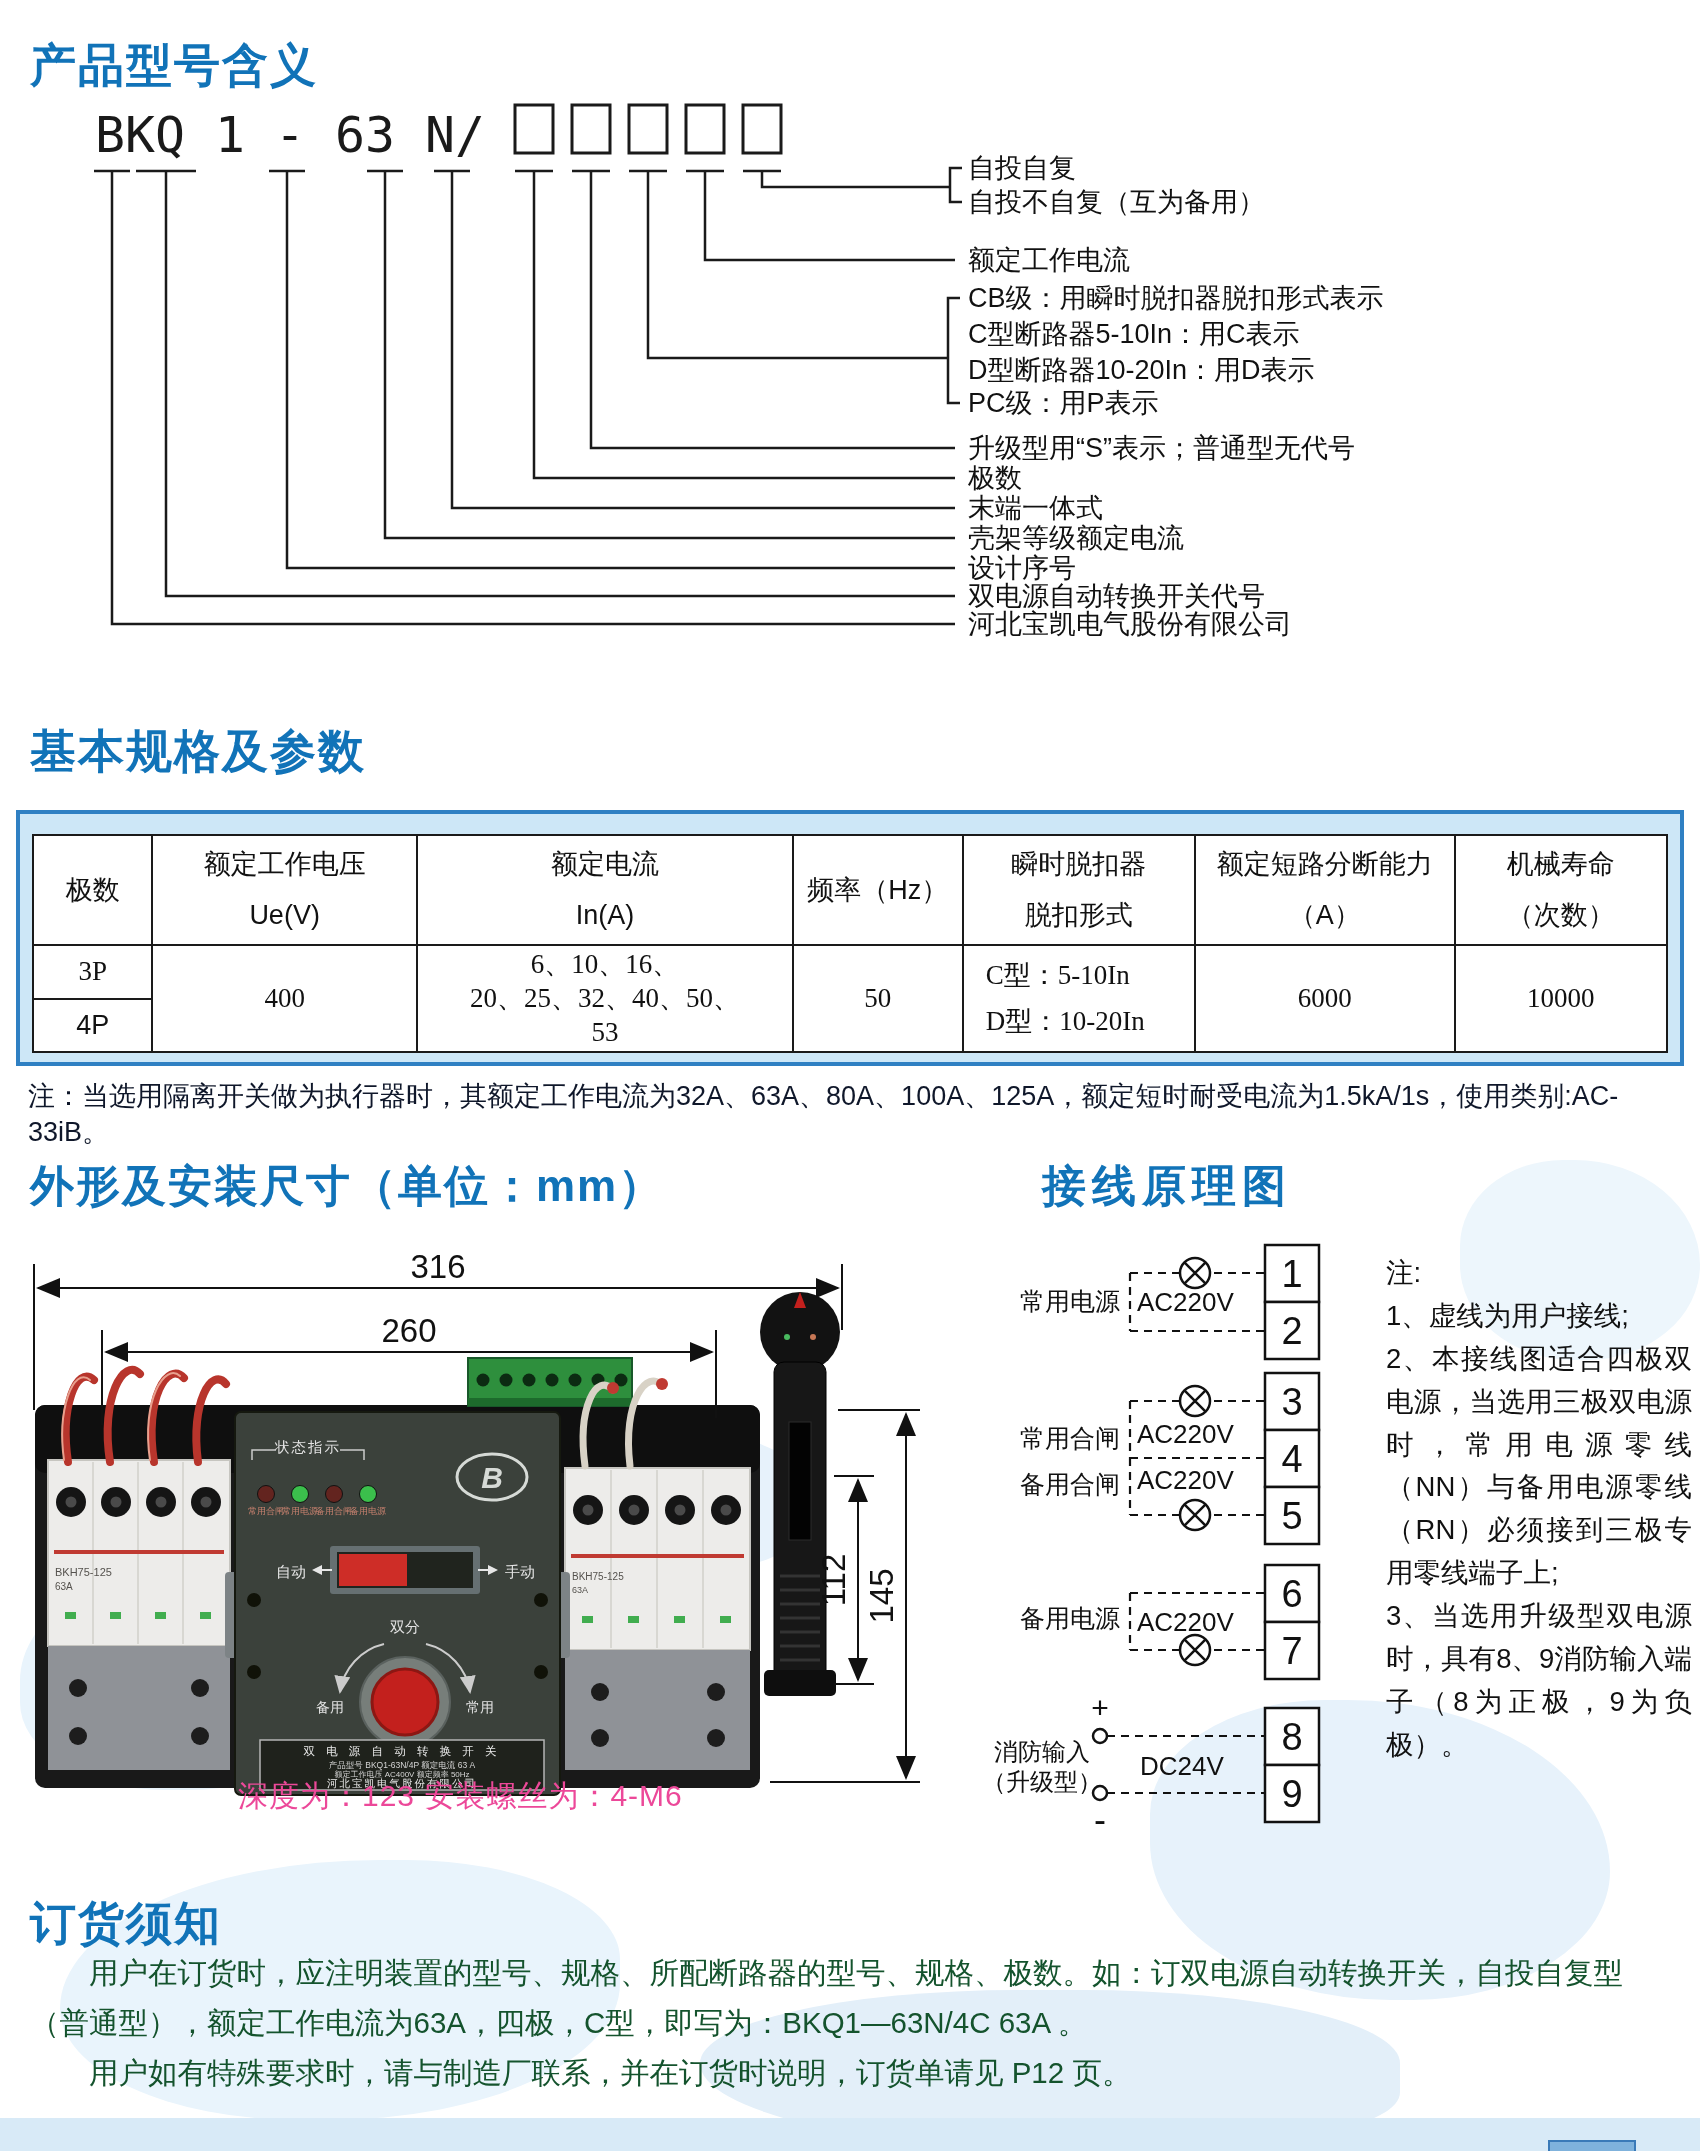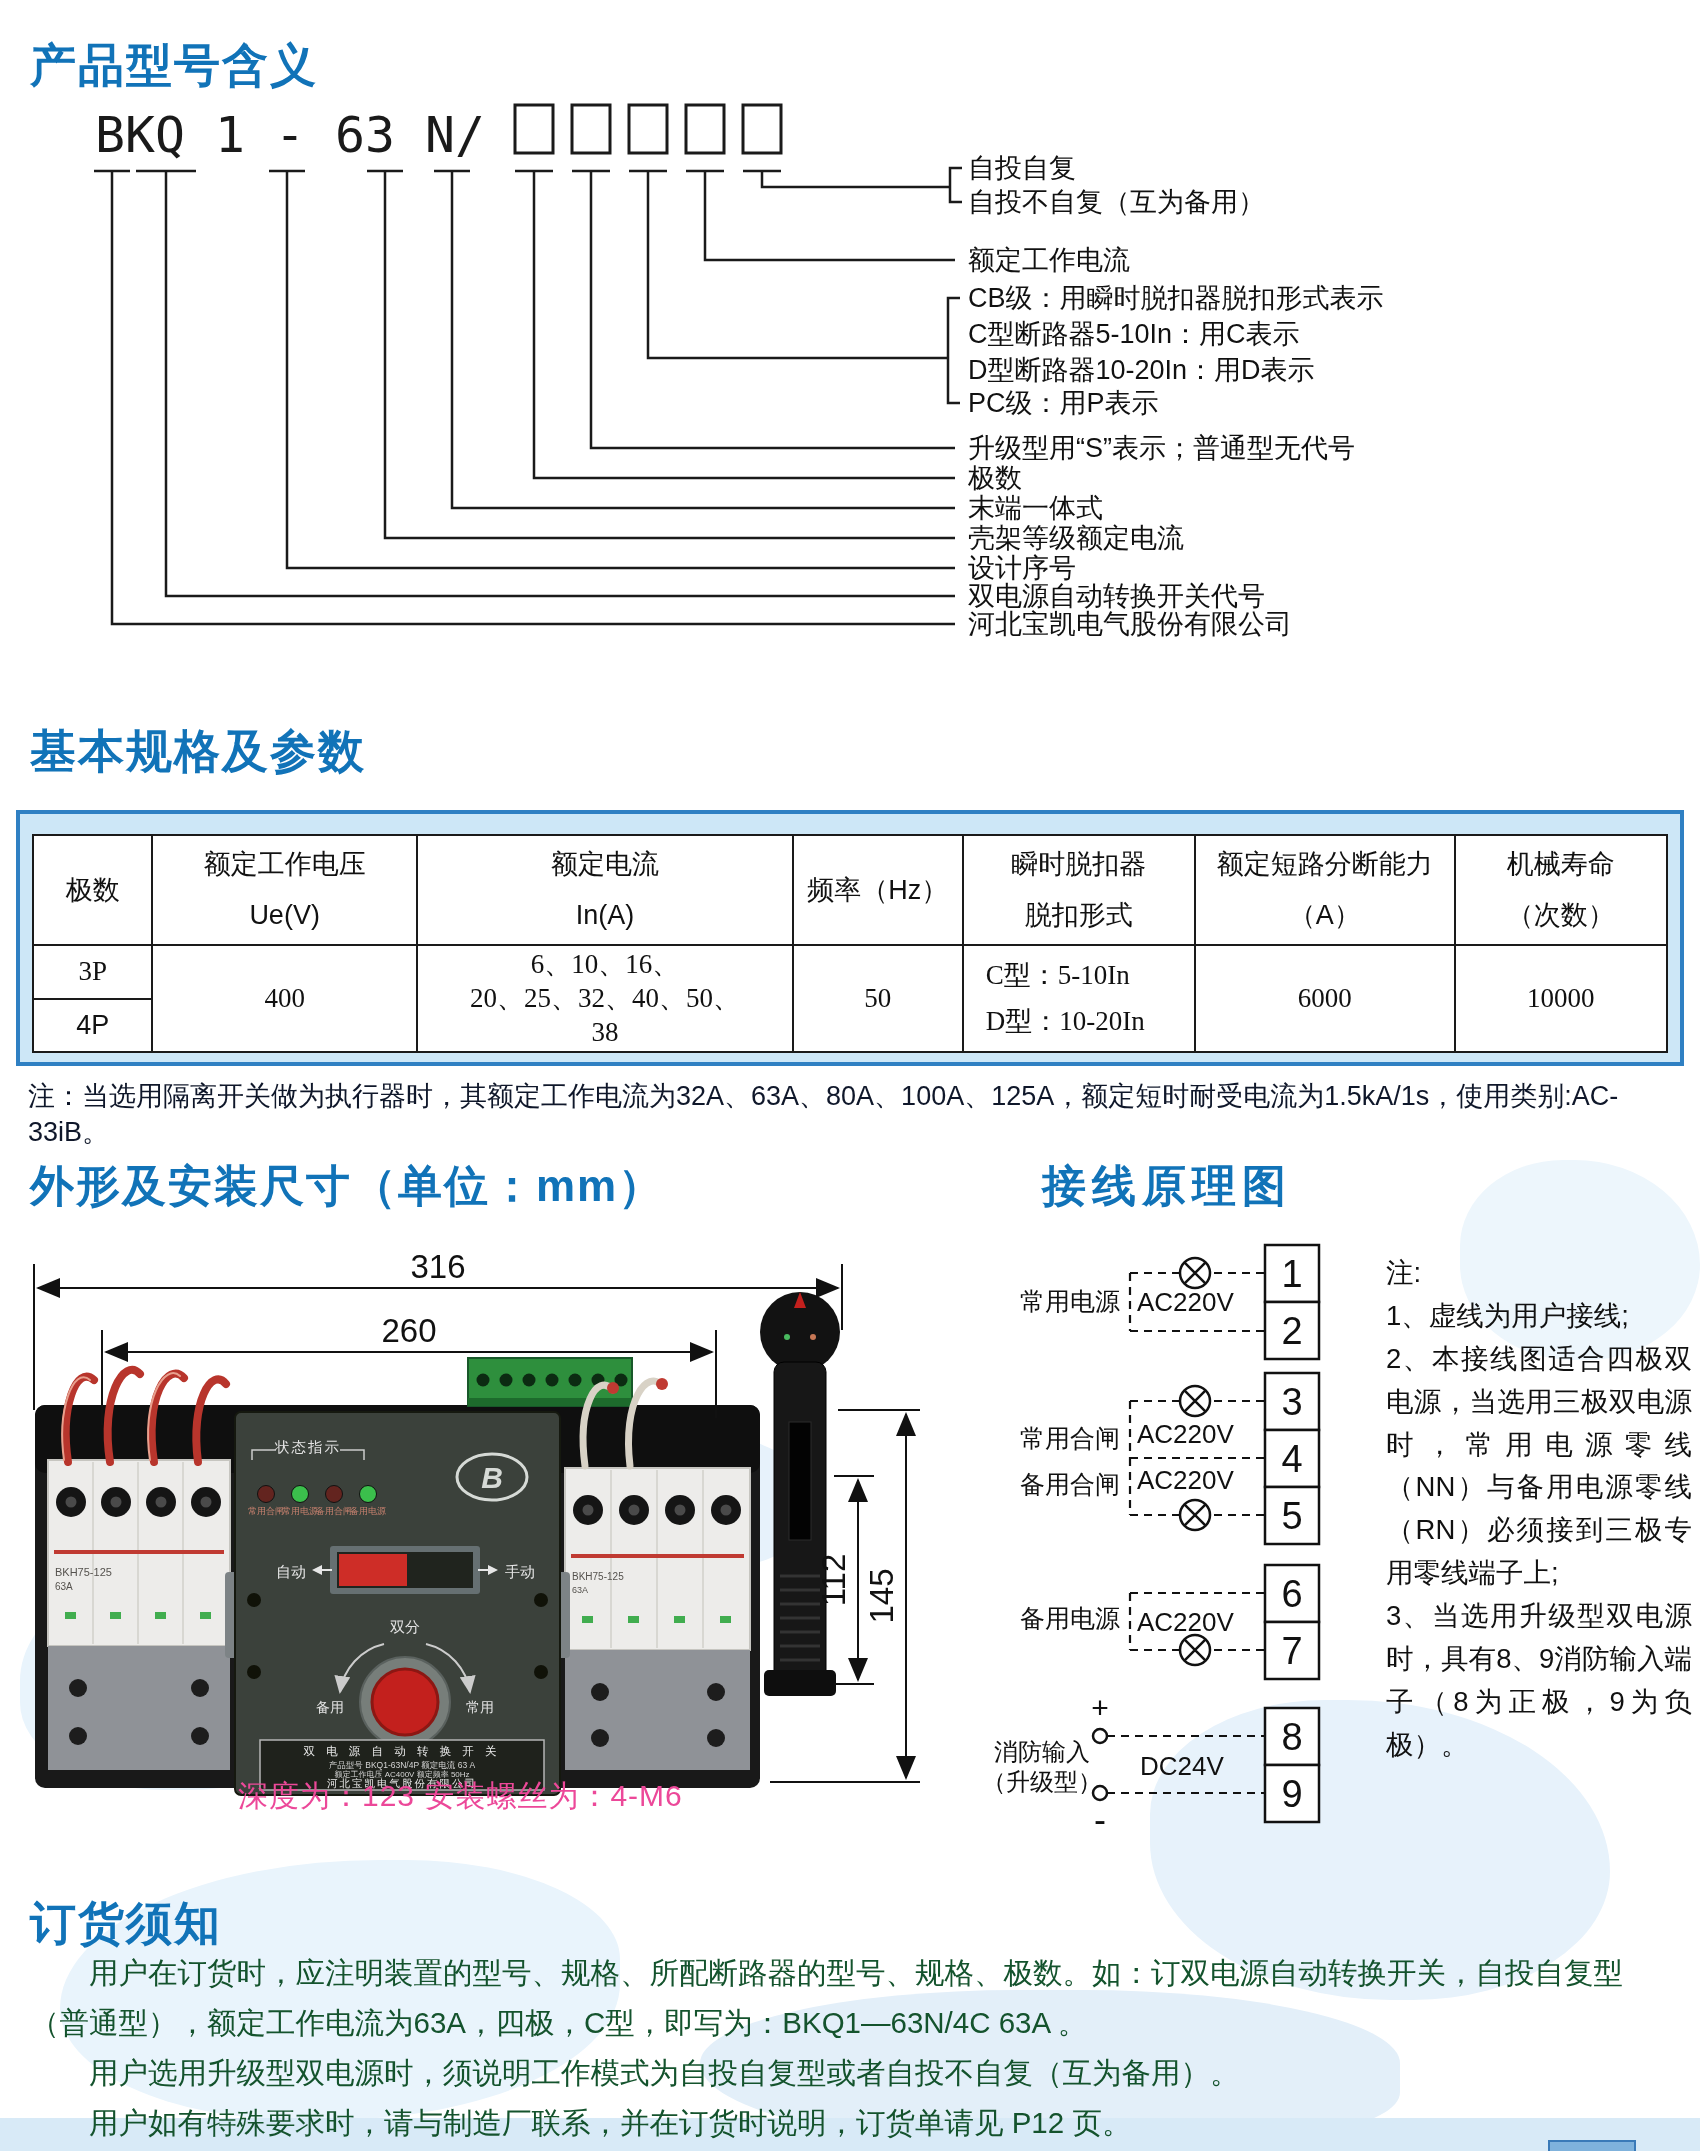--- a/index.html
+++ b/index.html
@@ -137,21 +137,21 @@
             <div>机械寿命</div>
             <div>（次数）</div>
           </th>
     </tr>
     <tr style="height:51px;font-family:Liberation Serif, serif;">
       <td>3P</td>
       <td rowspan="2">400</td>
       <td rowspan="2" style="line-height:1.25;">
         <div>6、10、16、</div>
         <div>20、25、32、40、50、</div>
-        <div>38</div>
+        <div>53</div>
       </td>
       <td rowspan="2">50</td>
       <td rowspan="2" class="trip">
         <div>C型：5-10In</div>
         <div>D型：10-20In</div>
       </td>
       <td rowspan="2">6000</td>
       <td rowspan="2">10000</td>
     </tr>
     <tr style="height:51px;">
@@ -432,17 +432,16 @@
   <div>1、虚线为用户接线;</div>
   <div>2、本接线图适合四极双电源，当选用三极双电源时，常用电源零线（NN）与备用电源零线（RN）必须接到三极专用零线端子上;</div>
   <div>3、当选用升级型双电源时，具有8、9消防输入端子（8为正极，9为负极）。</div>
 </div>
 
 <div class="layer" style="left:30px;top:1852px;margin-top:46px;">
   <h2 class="sec-title">订货须知</h2>
 </div>
 <div class="order-wrap">
   <p>用户在订货时，应注明装置的型号、规格、所配断路器的型号、规格、极数。如：订双电源自动转换开关，自投自复型（普通型），额定工作电流为63A，四极，C型，即写为：BKQ1—63N/4C 63A 。</p>
-  <p>用户选用升级型双电源时，须说明工作模式为自投自复型或者自投不自复（互为备用）。</p>
   <p>用户如有特殊要求时，请与制造厂联系，并在订货时说明，订货单请见 P12 页。</p>
 </div>
 
 <div class="page-chip"></div>
 
 </body></html>

